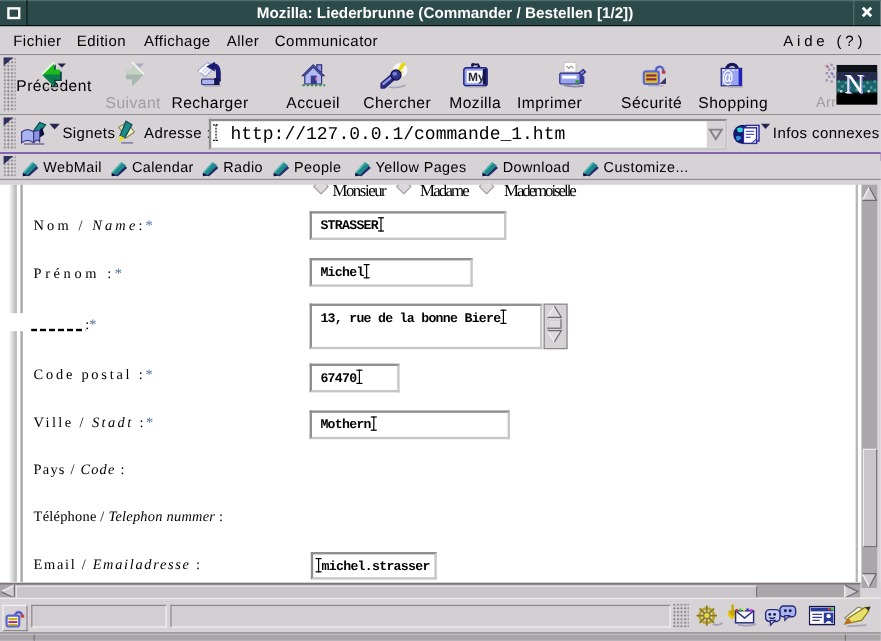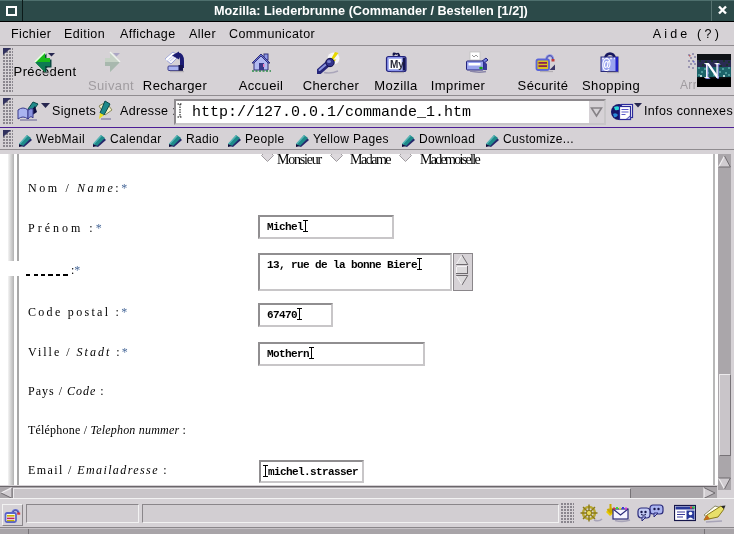--- a/index.html
+++ b/index.html
@@ -353,20 +353,21 @@
  <div class="flabel" style="left:28px;top:66px;letter-spacing:3.0px">Prénom :<span class="star">*</span></div>
  <div class="flabel" style="left:28px;top:150px;letter-spacing:2.3px">Code postal :<span class="star">*</span></div>
  <div class="flabel" style="left:28px;top:190px;letter-spacing:2.0px">Ville / <i>Stadt</i> :<span class="star">*</span></div>
  <div class="flabel" style="left:28px;top:229px;letter-spacing:1.0px">Pays / <i>Code</i> :</div>
  <div class="flabel" style="left:28px;top:268px;letter-spacing:0.2px">Téléphone / <i>Telephon nummer</i> :</div>
  <div class="flabel" style="left:28px;top:308px;letter-spacing:1.4px">Email / <i>Emailadresse</i> :</div>
 
  <div style="position:absolute;left:26px;top:120px;width:45px;height:1.6px;background:repeating-linear-gradient(to right,#000 0 4.5px,transparent 4.5px 7.5px);"></div>
  <div class="flabel" style="left:71px;top:108px">:<span class="star">*</span></div>
 
+ <div class="finput" style="left:258px;top:22px;width:160px;height:20px;"><span>STRASSER<span class="cur"></span></span></div>
  <div class="finput" style="left:258px;top:61px;width:132px;height:20px;"><span>Michel<span class="cur"></span></span></div>
  <div class="finput" style="left:258px;top:99px;width:190px;height:34px;"><span>13, rue de la bonne Biere<span class="cur"></span></span></div>
  <div class="finput" style="left:258px;top:149px;width:71px;height:20px;"><span>67470<span class="cur"></span></span></div>
  <div class="finput" style="left:258px;top:188px;width:163px;height:20px;"><span>Mothern<span class="cur"></span></span></div>
  <div class="finput" style="left:259px;top:306px;width:101px;height:19px;"><span style="left:2px"><span class="cur"></span>michel.strasser</span></div>
 
  <div class="abs" style="left:453px;top:99px;width:18px;height:36px;background:#d6d2d6;border:1px solid #8a868a;">
   <svg width="16" height="34">
    <polygon points="8,1 13.8,10.5 2.2,10.5" fill="#dcdadc"></polygon>
    <path d="M8 1 L2.2 10.5" stroke="#f4f2f4" stroke-width="1" fill="none"></path>

